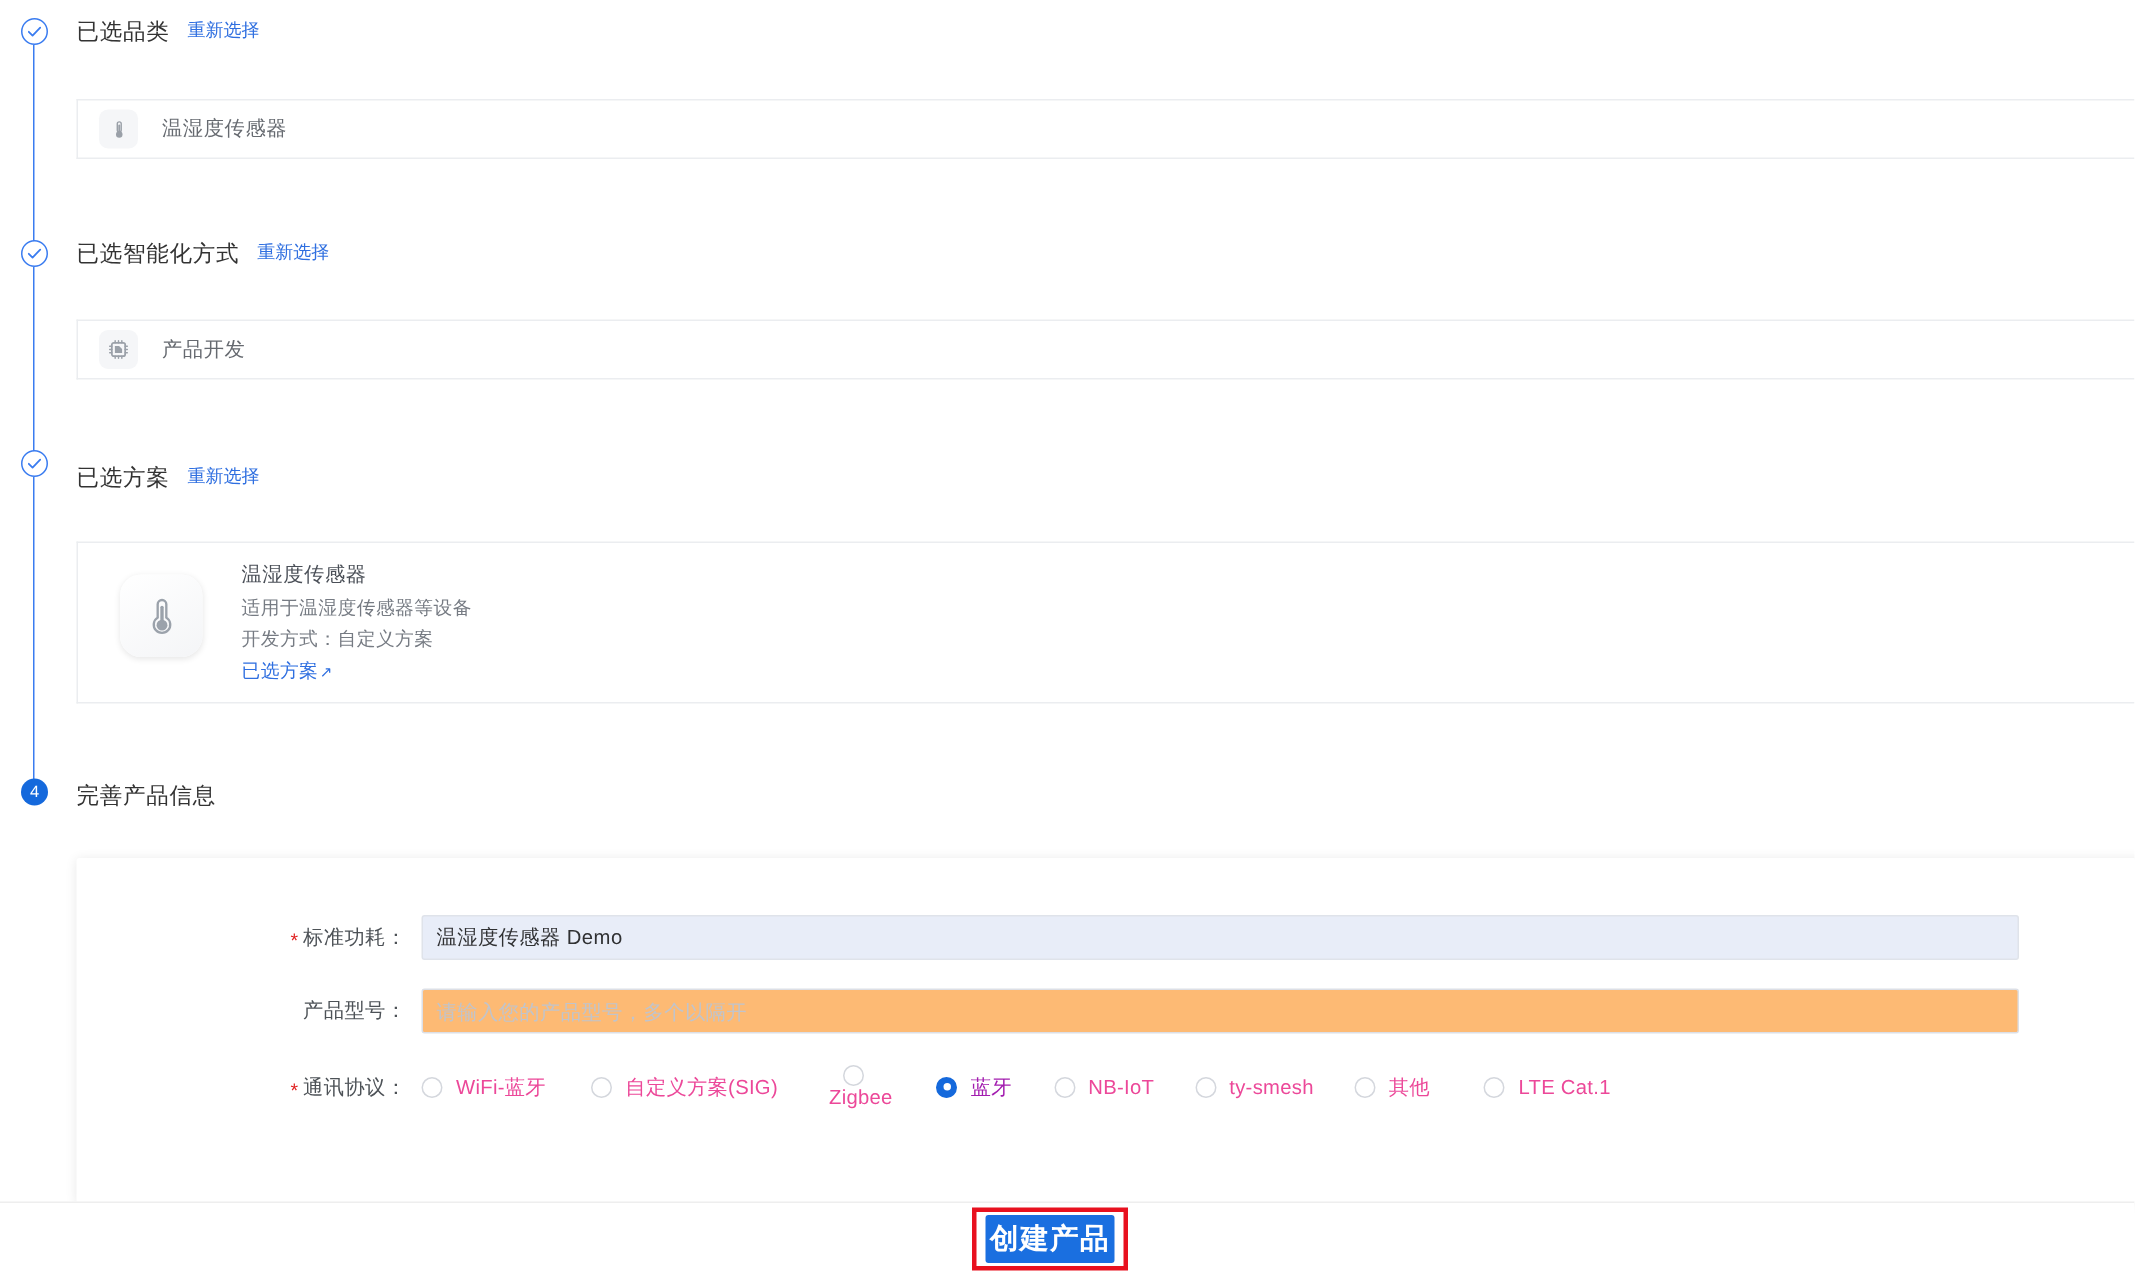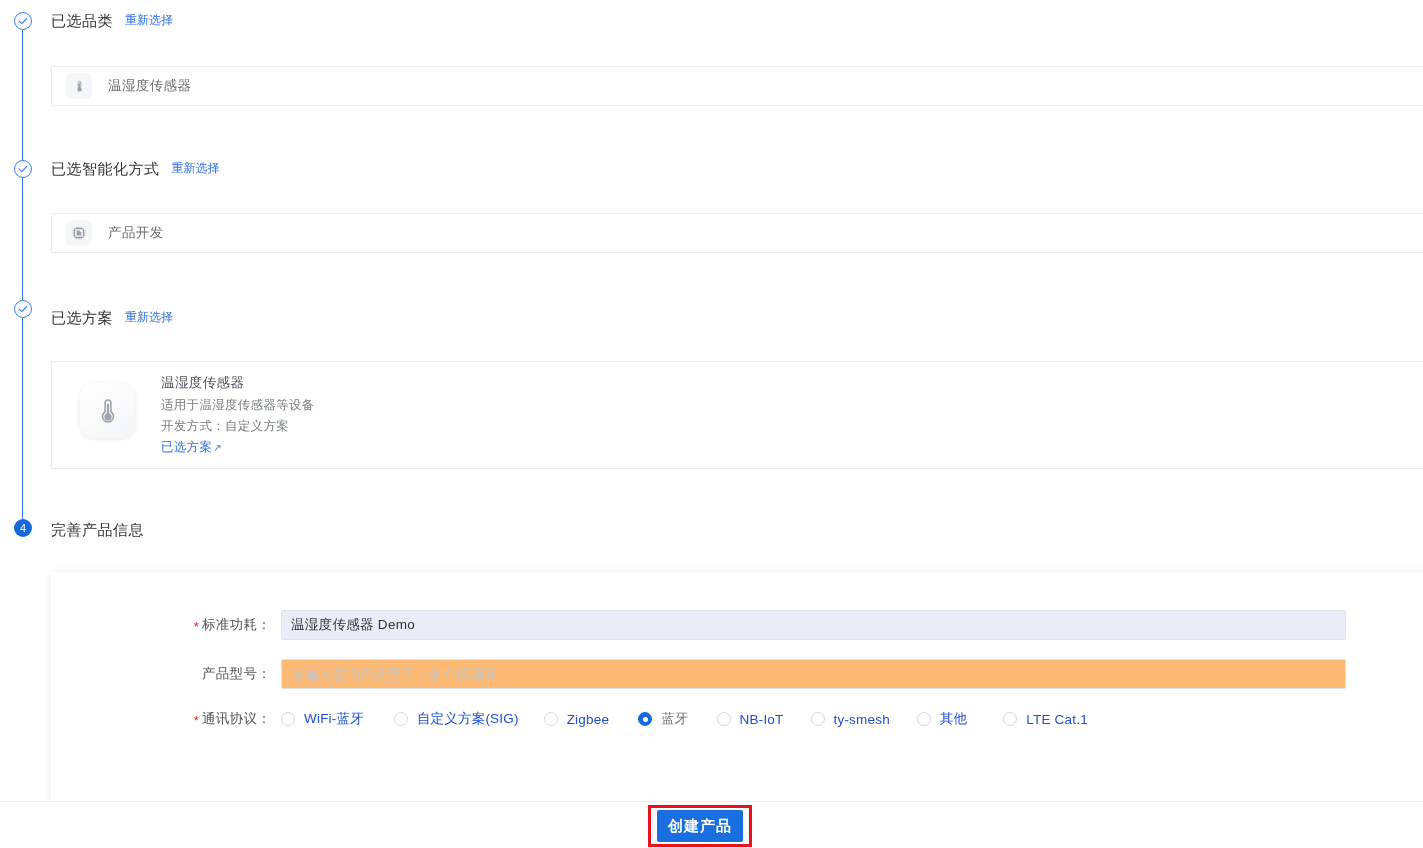--- a/index.html
+++ b/index.html
@@ -246,24 +246,24 @@
     top: 50%;
     width: 5px;
     height: 5px;
     margin: -2.5px 0 0 -2.5px;
     border-radius: 50%;
     background: #ffffff;
   }
   .radio .rlabel {
     margin-left: 9px;
     font-size: 13.5px;
-    color: #1d4ed8;
+    color: #ec4899;
     letter-spacing: .2px;
   }
-  .radio.checked .rlabel { color: #737373; }
+  .radio.checked .rlabel { color: #a21caf; }
 
   
   .footer {
     position: absolute;
     left: 0;
     top: 801px;
     width: 1423px;
     height: 47px;
     background: #ffffff;
     border-top: 1px solid #eeeeee;
@@ -282,21 +282,21 @@
     position: absolute;
     left: 657px;
     top: 810px;
     width: 86px;
     height: 32px;
     background: #1a6fe0;
     color: #ffffff;
     border: none;
     border-radius: 2px;
     font-family: inherit;
-    font-size: 15px;
+    font-size: 19px;
     letter-spacing: 1px;
     cursor: pointer;
     font-weight: 600;
     padding: 0;
   }
 </style>
 </head>
 <body>
 
 <div id="page">
@@ -409,21 +409,21 @@
       </div>
       <div class="radio-group">
         <label class="radio" style="margin-right:30px;">
           <span class="dot"></span>
           <span class="rlabel">WiFi-蓝牙</span>
         </label>
         <label class="radio" style="margin-right:25px;">
           <span class="dot"></span>
           <span class="rlabel">自定义方案(SIG)</span>
         </label>
-        <label class="radio" style="margin-right:29px;">
+        <label class="radio" style="margin-right:29px;flex-direction:column;">
           <span class="dot"></span>
           <span class="rlabel">Zigbee</span>
         </label>
         <label class="radio checked" style="margin-right:28px;">
           <span class="dot"></span>
           <span class="rlabel">蓝牙</span>
         </label>
         <label class="radio" style="margin-right:27px;">
           <span class="dot"></span>
           <span class="rlabel">NB-IoT</span>

